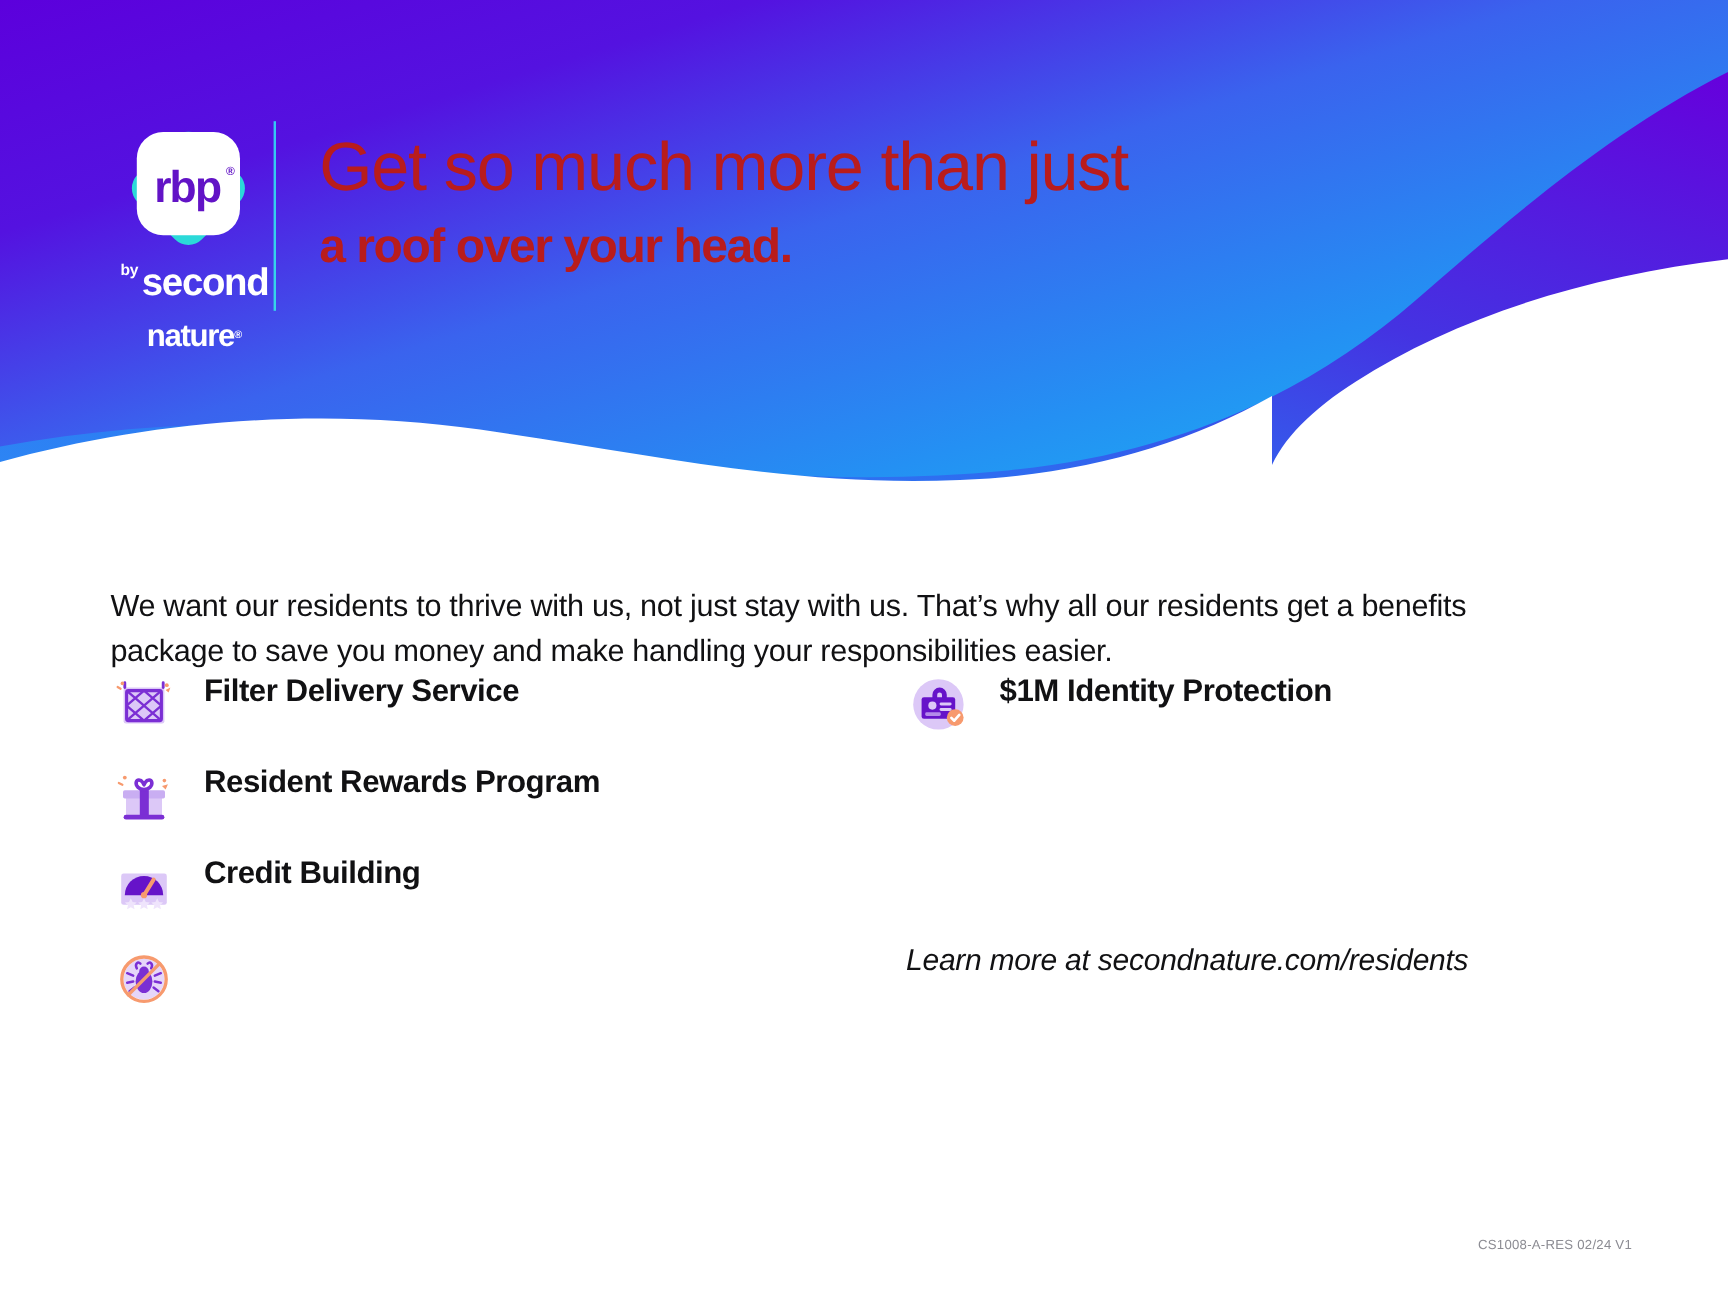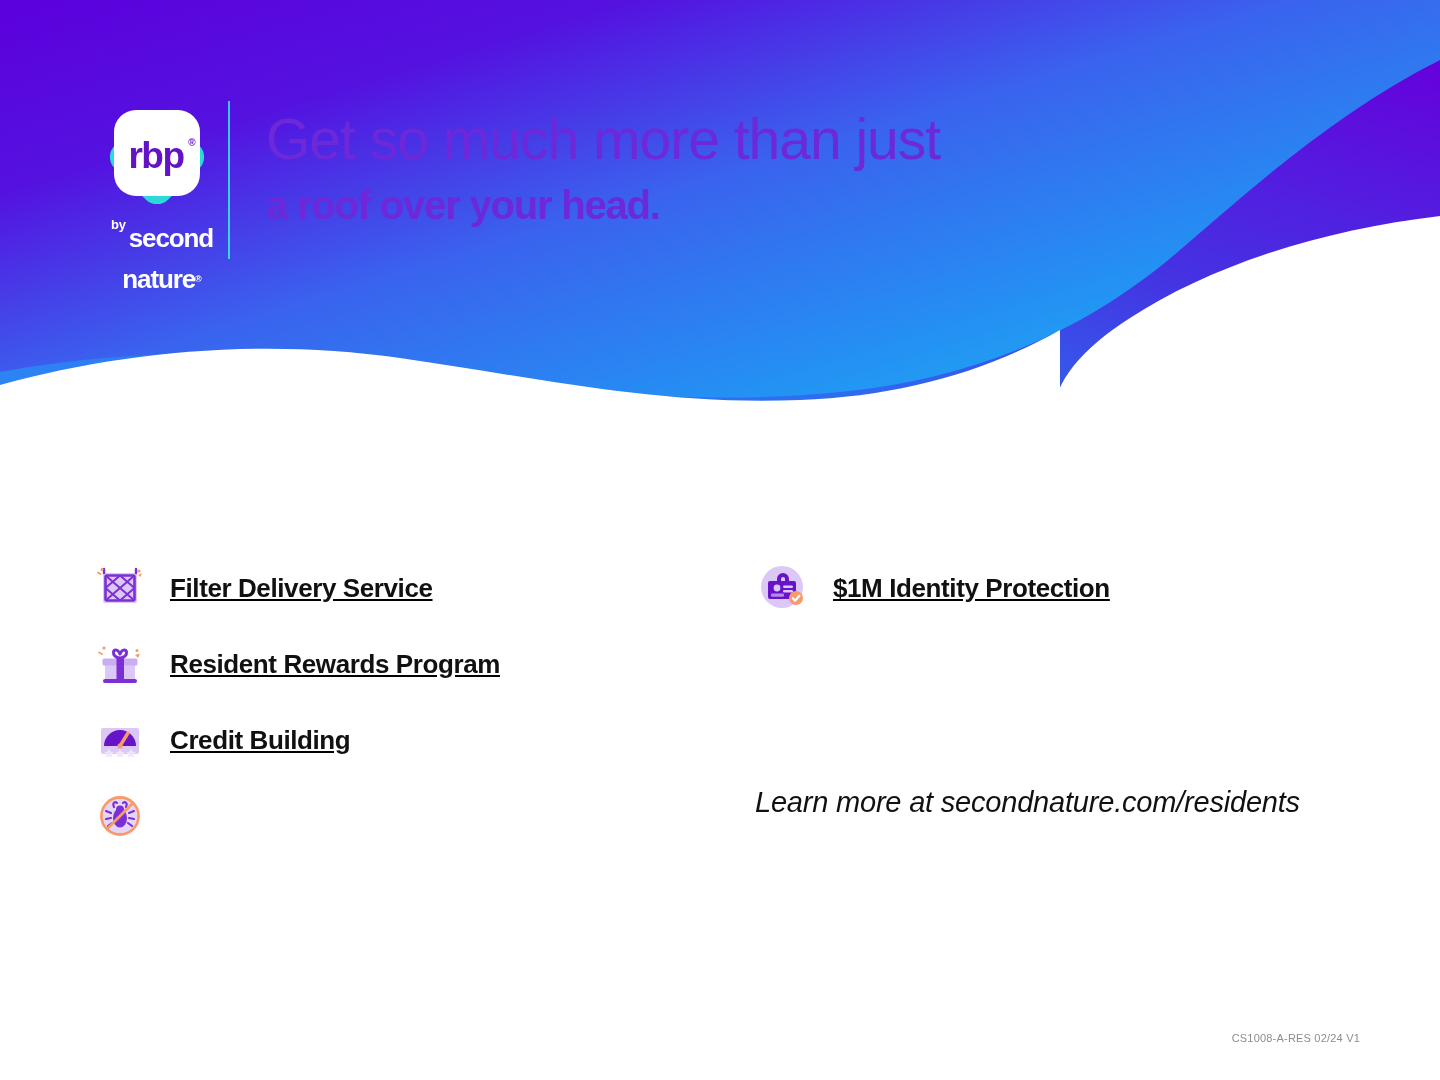--- a/index.html
+++ b/index.html
@@ -16,48 +16,48 @@
   .banner{position:absolute;left:0;top:0;width:1440px;height:440px;overflow:hidden;}
   .banner svg{display:block;width:1440px;height:440px;}
 
   
   .logo-lockup{position:absolute;left:92px;top:98px;width:150px;height:162px;}
   .logo-mark{position:relative;width:118px;height:118px;margin-left:6px;}
   .logo-mark svg{display:block;}
   .logo-byline{position:absolute;left:0;top:120px;width:140px;text-align:center;color:#fff;}
   .byline-row1{display:flex;align-items:flex-end;justify-content:center;line-height:1;}
   .byline-by{font-size:13px;font-weight:700;letter-spacing:-0.2px;margin-right:3px;margin-bottom:20px;}
-  .byline-second{font-size:26px;font-weight:800;letter-spacing:-1.1px;}
+  .byline-second{font-size:32px;font-weight:800;letter-spacing:-1.1px;}
   .byline-row2{line-height:1;margin-top:15px;position:relative;}
   .byline-nature{font-size:26px;font-weight:800;letter-spacing:-1.1px;}
   .byline-reg{font-size:9px;font-weight:700;vertical-align:super;}
 
   .divider-rule{position:absolute;left:228px;top:101px;width:2px;height:158px;
     background:linear-gradient(180deg,#35c6f4,#35d6e8);}
 
   
-  .headline{position:absolute;left:266px;top:106px;width:900px;color:#6d28d9;}
+  .headline{position:absolute;left:266px;top:106px;width:900px;color:#b91c1c;}
   .headline .l1{font-size:57px;line-height:66px;font-weight:400;letter-spacing:-1.0px;white-space:nowrap;}
   .headline .l2{font-size:40px;line-height:66px;font-weight:800;letter-spacing:-1.2px;white-space:nowrap;}
 
   
   .intro{position:absolute;left:92px;top:460px;width:1215px;color:#111113;
     font-size:25.5px;line-height:38px;font-weight:400;letter-spacing:-0.25px;}
 
   
   .cols{position:absolute;left:92px;top:560px;width:1260px;}
   .col{position:absolute;top:0;width:600px;}
   .col-left{left:0;}
   .col-right{left:663px;}
-  .benefit{display:flex;align-items:center;height:56px;margin-bottom:20px;text-decoration:underline;}
+  .benefit{display:flex;align-items:flex-start;height:56px;margin-bottom:20px;}
   .benefit .ico{width:56px;height:56px;flex:0 0 56px;margin-right:22px;display:flex;align-items:center;justify-content:center;}
   .benefit .ico svg{display:block;}
   .benefit .lbl{font-size:26px;font-weight:700;color:#111113;letter-spacing:-0.4px;white-space:nowrap;}
 
-  .learn-more{position:absolute;left:663px;top:226px;font-size:29px;font-style:italic;
+  .learn-more{position:absolute;left:663px;top:226px;font-size:25px;font-style:italic;
     font-weight:400;color:#111113;letter-spacing:-0.2px;white-space:nowrap;}
 
   
   .footcode{position:absolute;right:80px;bottom:36px;font-size:11px;color:#8c8c93;letter-spacing:0.2px;}
 </style>
 </head>
 <body>
 
 <div class="page">
 
@@ -140,20 +140,21 @@
     </div>
   </div>
 
   <div class="divider-rule"></div>
 
   <div class="headline">
     <div class="l1">Get so much more than just</div>
     <div class="l2">a roof over your head.</div>
   </div>
 
+  <p class="intro">We want our residents to thrive with us, not just stay with us. That’s why all our residents get a benefits package to save you money and make handling your responsibilities easier.</p>
 
   <div class="cols">
 
     <div class="col col-left">
 
       <div class="benefit">
         <span class="ico">
           <svg width="52" height="52" viewBox="0 0 52 52">
             <rect x="9" y="11" width="34" height="30" rx="2" fill="#DCC8F7"></rect>
             <rect x="11.5" y="13.5" width="29" height="25" rx="1.5" fill="none" stroke="#7B2FD4" stroke-width="2.6"></rect>

